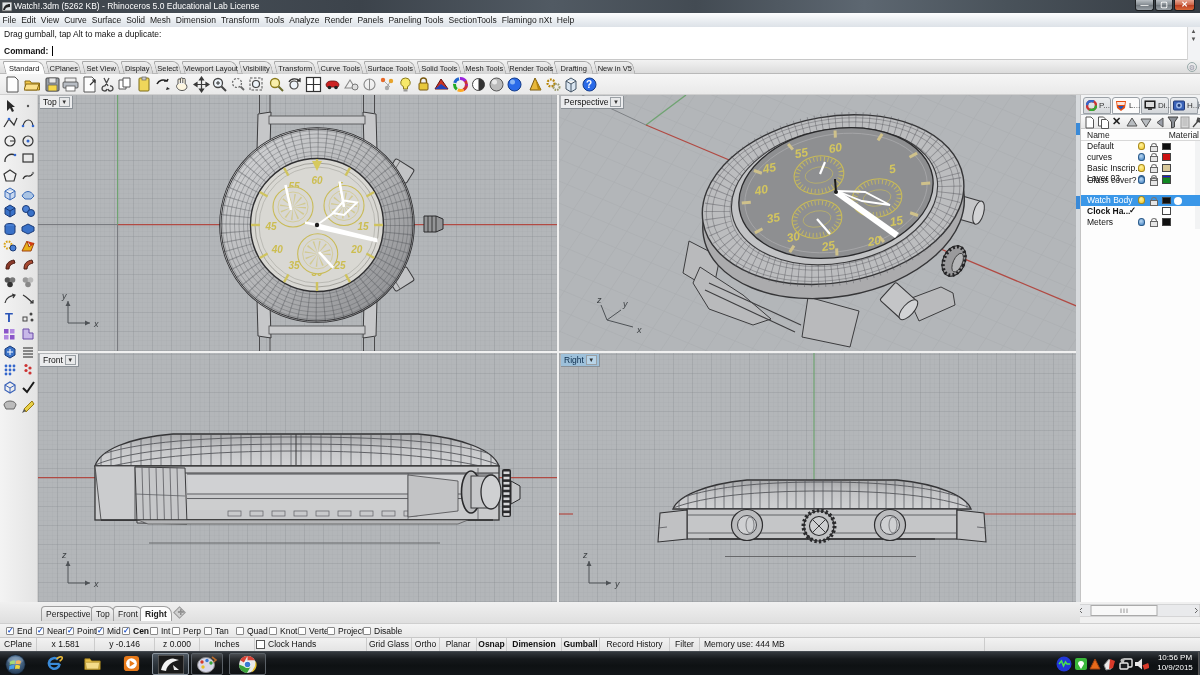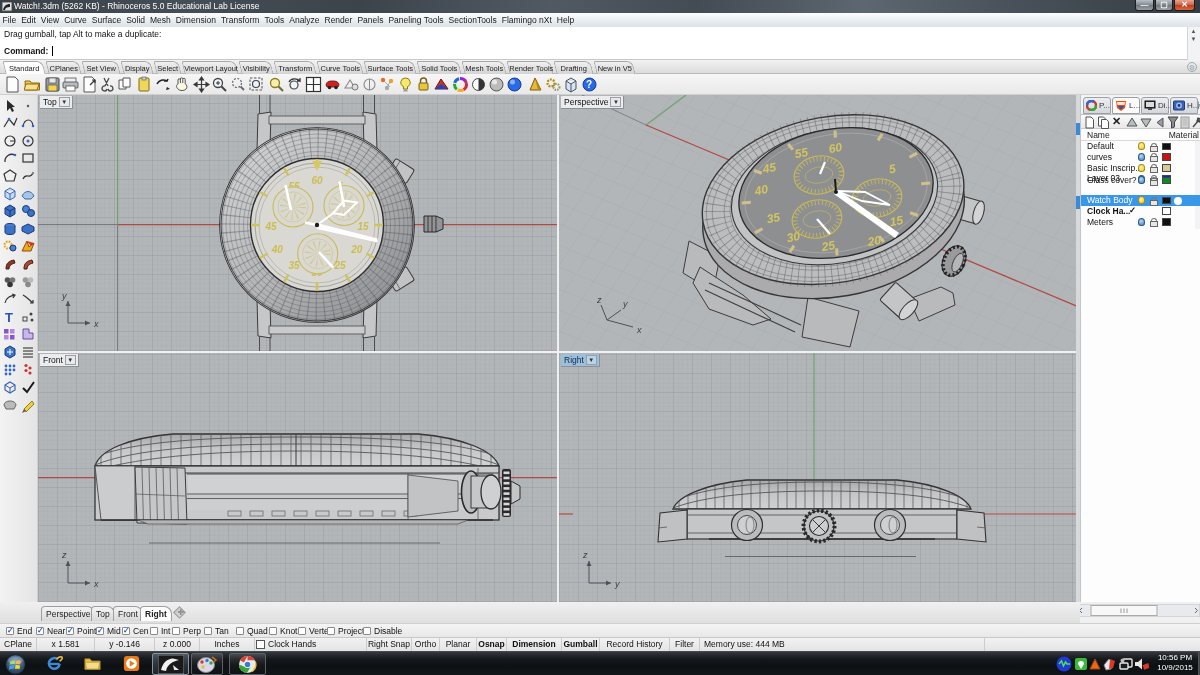--- a/index.html
+++ b/index.html
@@ -1083,21 +1083,21 @@
 <div id="osnaprow" class="abs">
       <span class="cb c" style="left:6px;"></span>
       <span class="cbl" style="left:17px;">End</span>
       <span class="cb c" style="left:36px;"></span>
       <span class="cbl" style="left:47px;">Near</span>
       <span class="cb c" style="left:66px;"></span>
       <span class="cbl" style="left:77px;">Point</span>
       <span class="cb c" style="left:96px;"></span>
       <span class="cbl" style="left:107px;">Mid</span>
       <span class="cb c" style="left:122px;"></span>
-      <span class="cbl" style="left:133px;">Cen</span>
+      <span class="cbl" style="left:133px;font-weight:bold;">Cen</span>
       <span class="cb" style="left:150px;"></span>
       <span class="cbl" style="left:161px;">Int</span>
       <span class="cb" style="left:172px;"></span>
       <span class="cbl" style="left:183px;">Perp</span>
       <span class="cb" style="left:204px;"></span>
       <span class="cbl" style="left:215px;">Tan</span>
       <span class="cb" style="left:236px;"></span>
       <span class="cbl" style="left:247px;">Quad</span>
       <span class="cb" style="left:269px;"></span>
       <span class="cbl" style="left:280px;">Knot</span>
@@ -1112,21 +1112,21 @@
 <div id="status" class="abs">
       <div class="scell" style="left:0px;width:37px;text-align:center;">CPlane</div>
       <div class="scell" style="left:37px;width:58px;">x 1.581</div>
       <div class="scell" style="left:95px;width:60px;">y -0.146</div>
       <div class="scell" style="left:155px;width:45px;">z 0.000</div>
       <div class="scell" style="left:200px;width:55px;">Inches</div>
       <div class="scell" style="left:255px;width:112px;text-align:left;">
         <span style="position:absolute;left:1px;top:2px;width:9px;height:9px;background:#fff;border:1px solid #555;"></span>
         <span style="position:absolute;left:13px;top:0;">Clock Hands</span>
       </div>
-      <div class="scell" style="left:367px;width:45px;">Right Snap</div>
+      <div class="scell" style="left:367px;width:45px;">Grid Glass</div>
       <div class="scell" style="left:412px;width:28px;">Ortho</div>
       <div class="scell" style="left:440px;width:37px;">Planar</div>
       <div class="scell b" style="left:477px;width:30px;">Osnap</div>
       <div class="scell b" style="left:507px;width:55px;">Dimension</div>
       <div class="scell b" style="left:562px;width:38px;">Gumball</div>
       <div class="scell" style="left:600px;width:70px;">Record History</div>
       <div class="scell" style="left:670px;width:30px;">Filter</div>
       <div class="scell" style="left:700px;width:285px;text-align:left;"><span style="padding-left:4px;">Memory use: 444 MB</span></div>
     </div>
 

